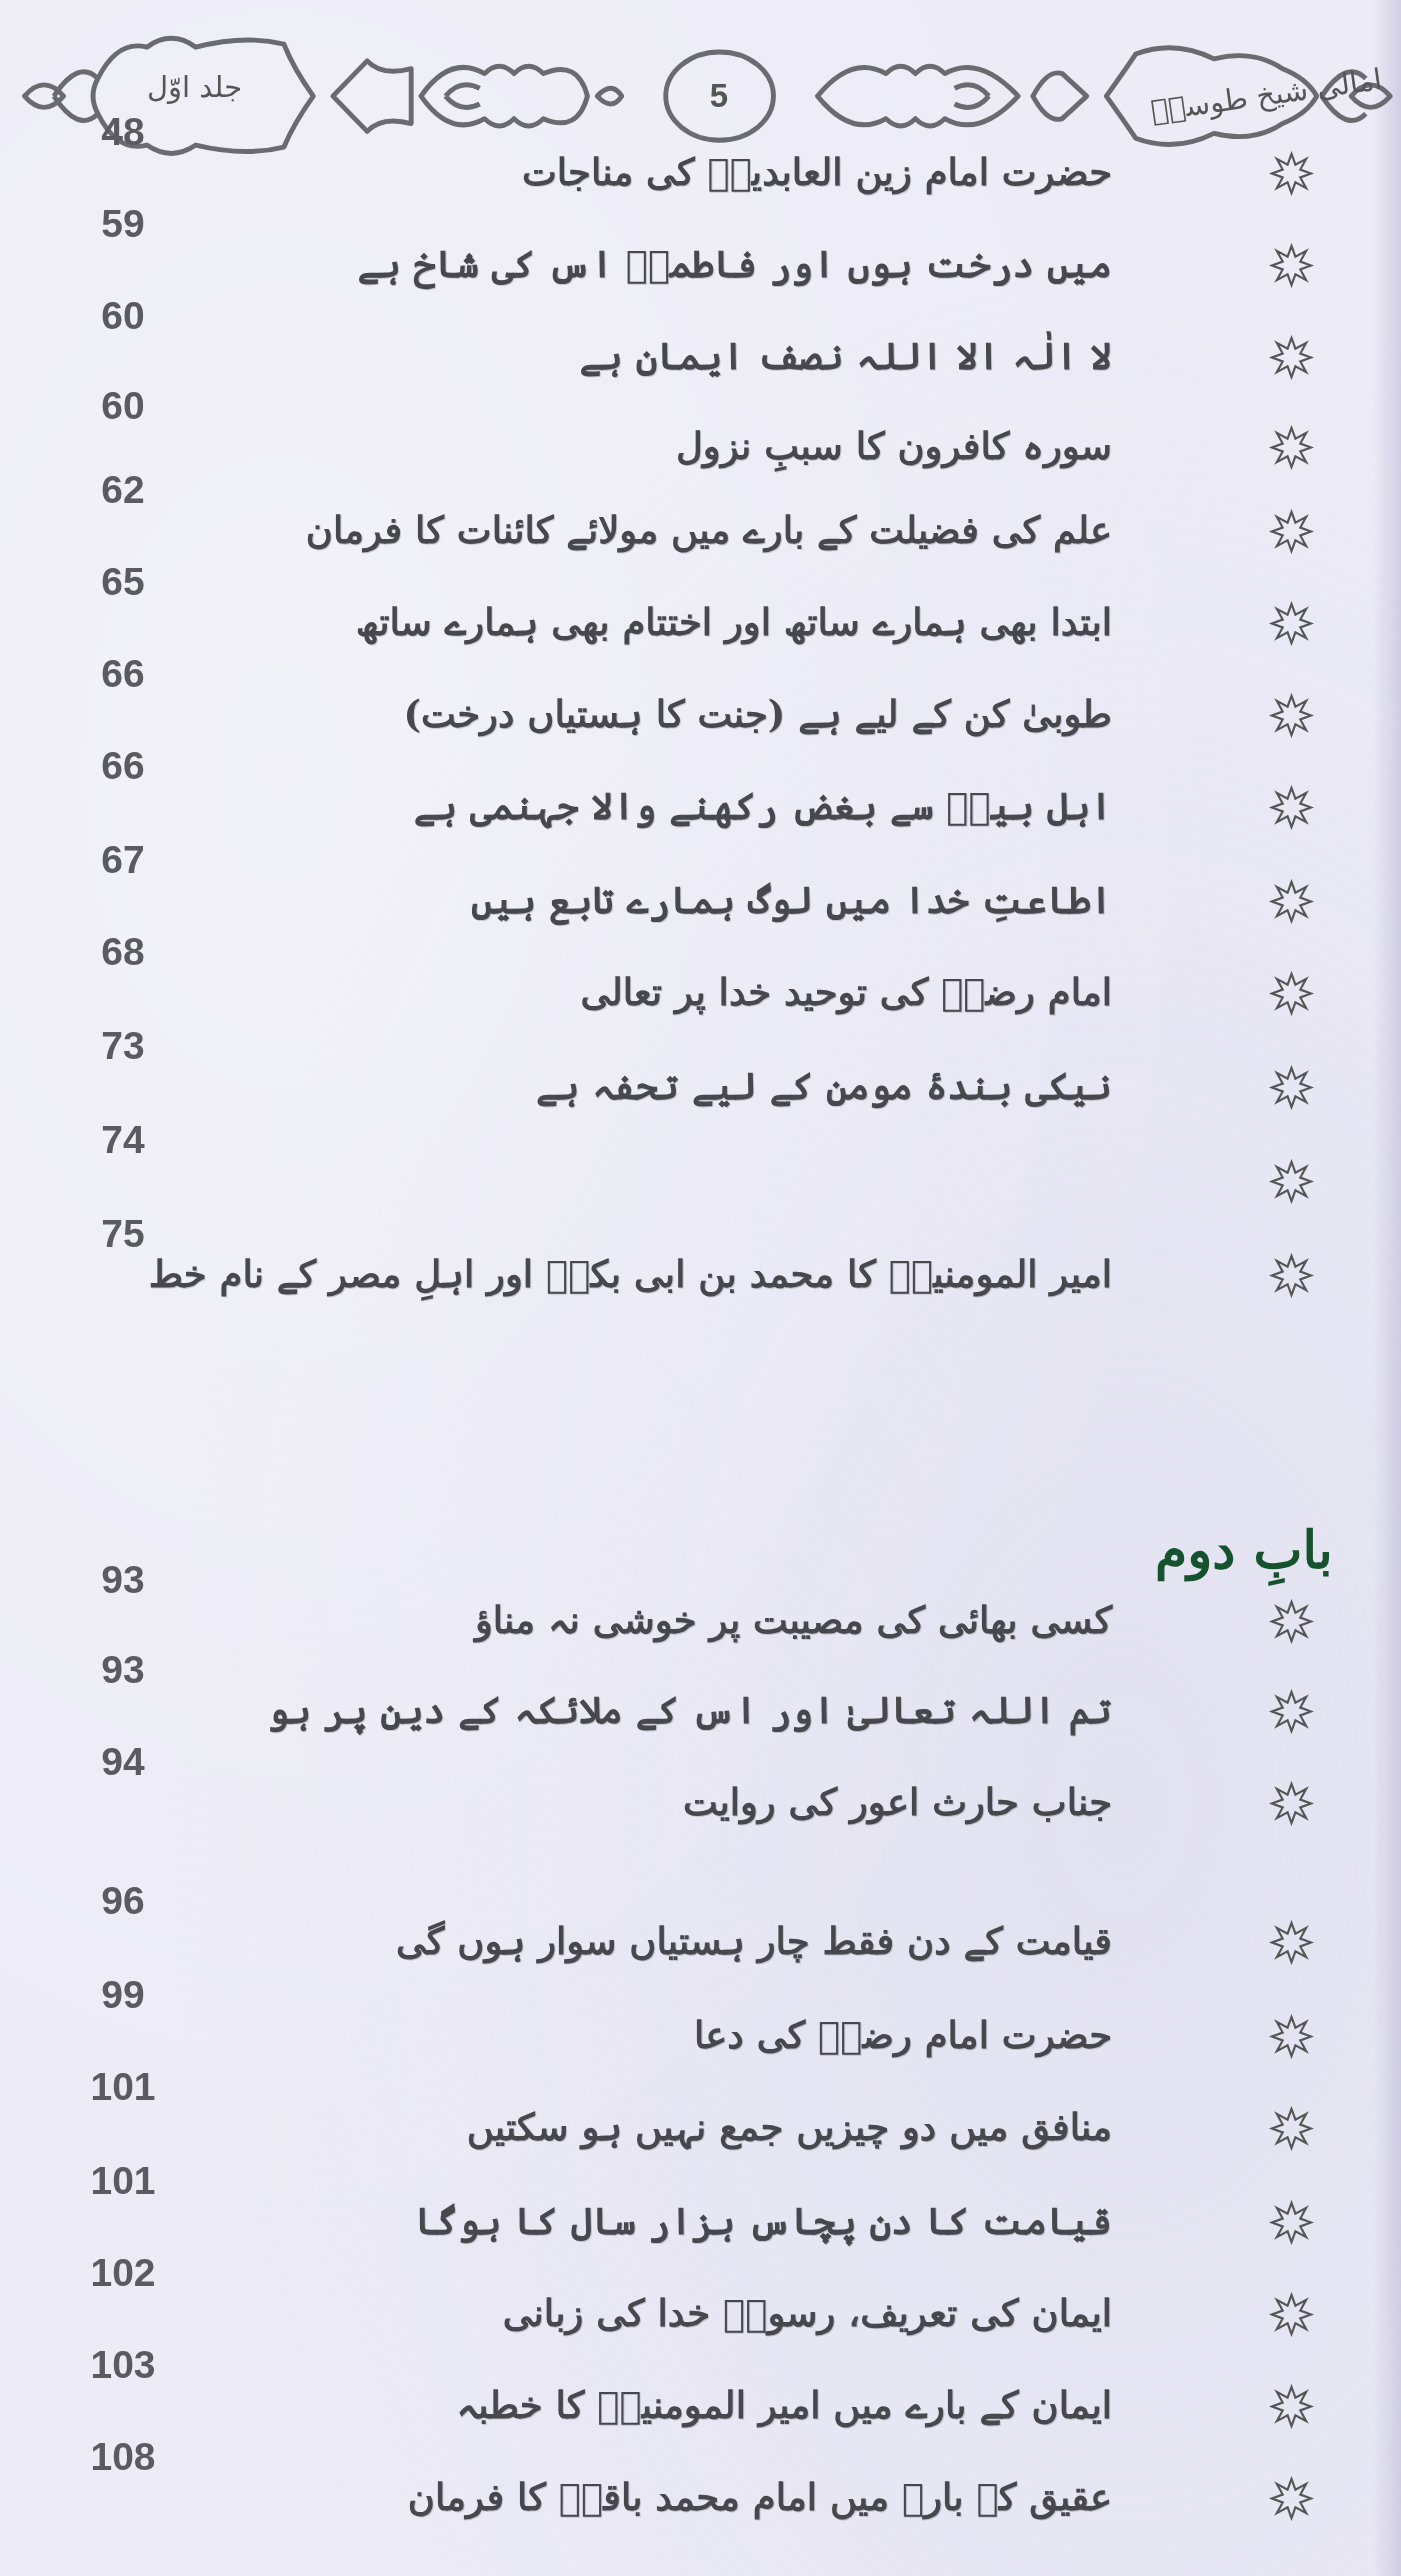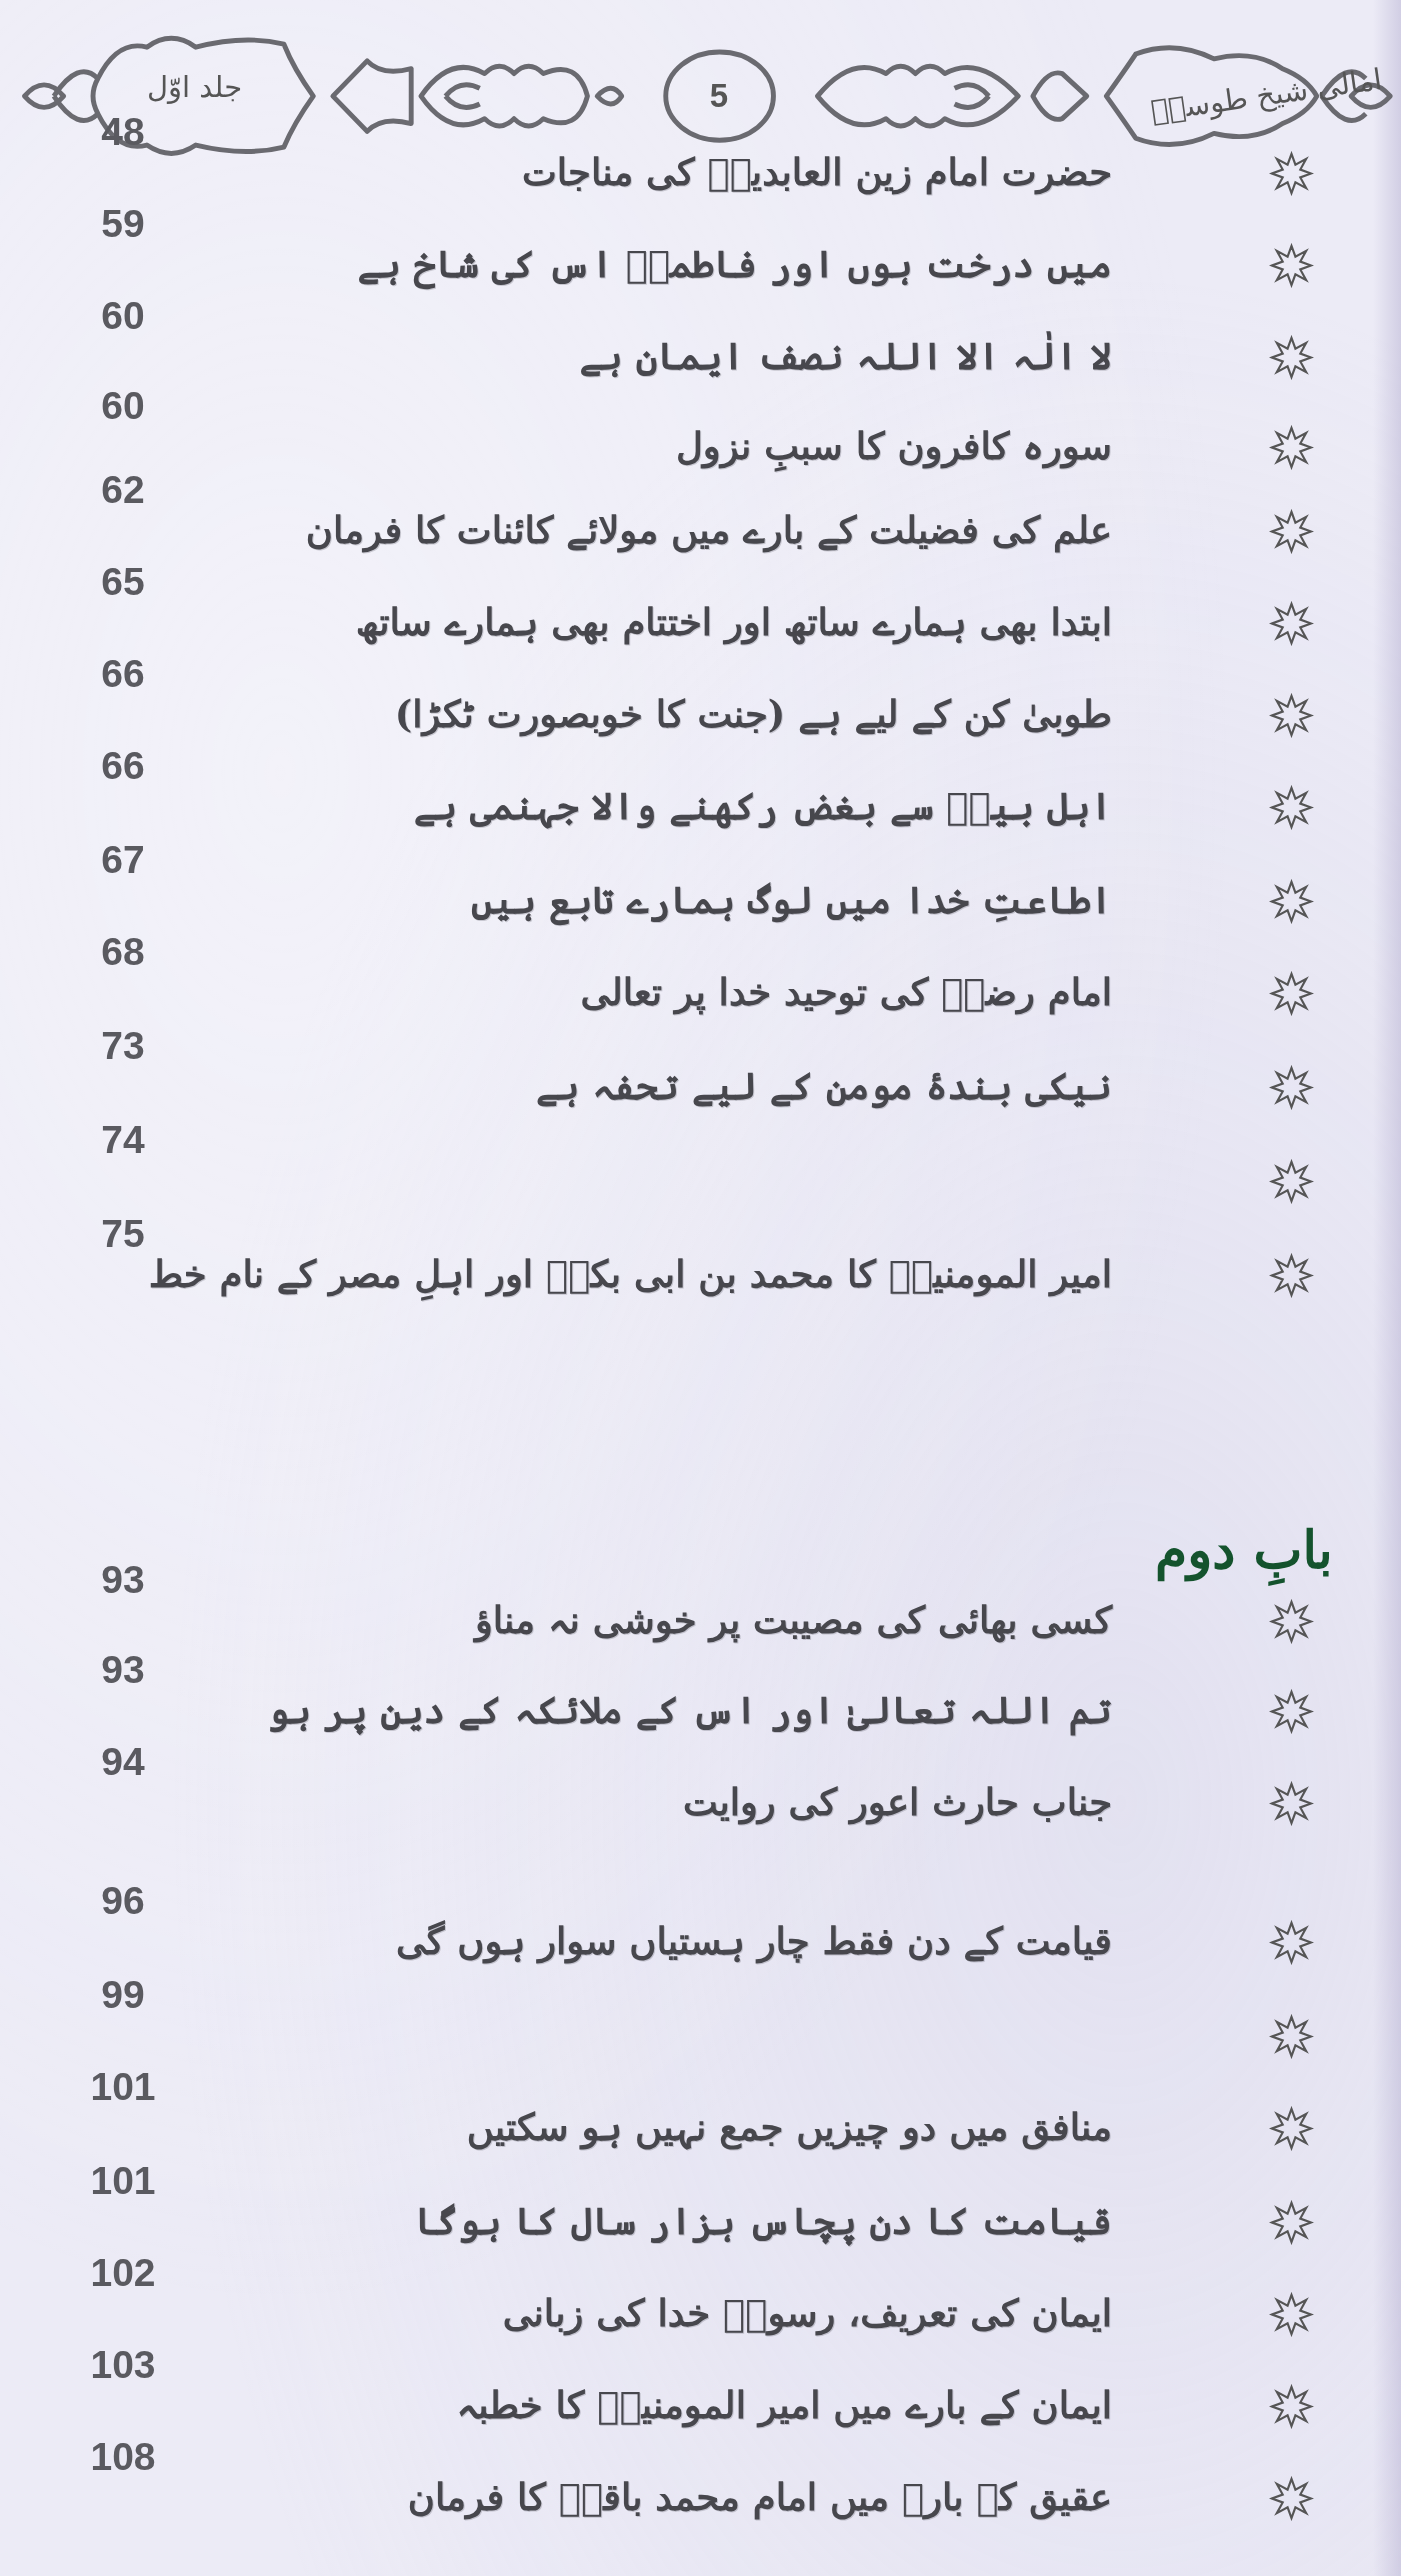--- a/index.html
+++ b/index.html
@@ -136,21 +136,21 @@
   </div>
   <div class="toc-row" style="top:560px">
     <span class="toc-page">65</span>
     <span class="toc-title">ابتدا بھی ہمارے ساتھ اور اختتام بھی ہمارے ساتھ</span>
     <svg class="bullet" viewBox="0 0 46 46">
         <path d="M23 3 L27 14 L38 8 L32 19 L43 23 L32 27 L38 38 L27 32 L23 43 L19 32 L8 38 L14 27 L3 23 L14 19 L8 8 L19 14 Z" fill="none" stroke="#555" stroke-width="2.2"></path>
       </svg>
   </div>
   <div class="toc-row" style="top:652px">
     <span class="toc-page">66</span>
-    <span class="toc-title">طوبیٰ کن کے لیے ہے (جنت کا خوبصورت ٹکڑا)</span>
+    <span class="toc-title">طوبیٰ کن کے لیے ہے (جنت کا ہستیاں درخت)</span>
     <svg class="bullet" viewBox="0 0 46 46">
         <path d="M23 3 L27 14 L38 8 L32 19 L43 23 L32 27 L38 38 L27 32 L23 43 L19 32 L8 38 L14 27 L3 23 L14 19 L8 8 L19 14 Z" fill="none" stroke="#555" stroke-width="2.2"></path>
       </svg>
   </div>
   <div class="toc-row" style="top:744px">
     <span class="toc-page">66</span>
     <span class="toc-title">اہل بیتؑ سے بغض رکھنے والا جہنمی ہے</span>
     <svg class="bullet" viewBox="0 0 46 46">
         <path d="M23 3 L27 14 L38 8 L32 19 L43 23 L32 27 L38 38 L27 32 L23 43 L19 32 L8 38 L14 27 L3 23 L14 19 L8 8 L19 14 Z" fill="none" stroke="#555" stroke-width="2.2"></path>
       </svg>
@@ -217,20 +217,21 @@
   </div>
   <div class="toc-row" style="top:1879px">
     <span class="toc-page">96</span>
     <span class="toc-title">قیامت کے دن فقط چار ہستیاں سوار ہوں گی</span>
     <svg class="bullet" viewBox="0 0 46 46">
         <path d="M23 3 L27 14 L38 8 L32 19 L43 23 L32 27 L38 38 L27 32 L23 43 L19 32 L8 38 L14 27 L3 23 L14 19 L8 8 L19 14 Z" fill="none" stroke="#555" stroke-width="2.2"></path>
       </svg>
   </div>
   <div class="toc-row" style="top:1973px">
     <span class="toc-page">99</span>
+    <span class="toc-title">حضرت امام رضاؑ کی دعا</span>
     <svg class="bullet" viewBox="0 0 46 46">
         <path d="M23 3 L27 14 L38 8 L32 19 L43 23 L32 27 L38 38 L27 32 L23 43 L19 32 L8 38 L14 27 L3 23 L14 19 L8 8 L19 14 Z" fill="none" stroke="#555" stroke-width="2.2"></path>
       </svg>
   </div>
   <div class="toc-row" style="top:2065px">
     <span class="toc-page">101</span>
     <span class="toc-title">منافق میں دو چیزیں جمع نہیں ہو سکتیں</span>
     <svg class="bullet" viewBox="0 0 46 46">
         <path d="M23 3 L27 14 L38 8 L32 19 L43 23 L32 27 L38 38 L27 32 L23 43 L19 32 L8 38 L14 27 L3 23 L14 19 L8 8 L19 14 Z" fill="none" stroke="#555" stroke-width="2.2"></path>
       </svg>

